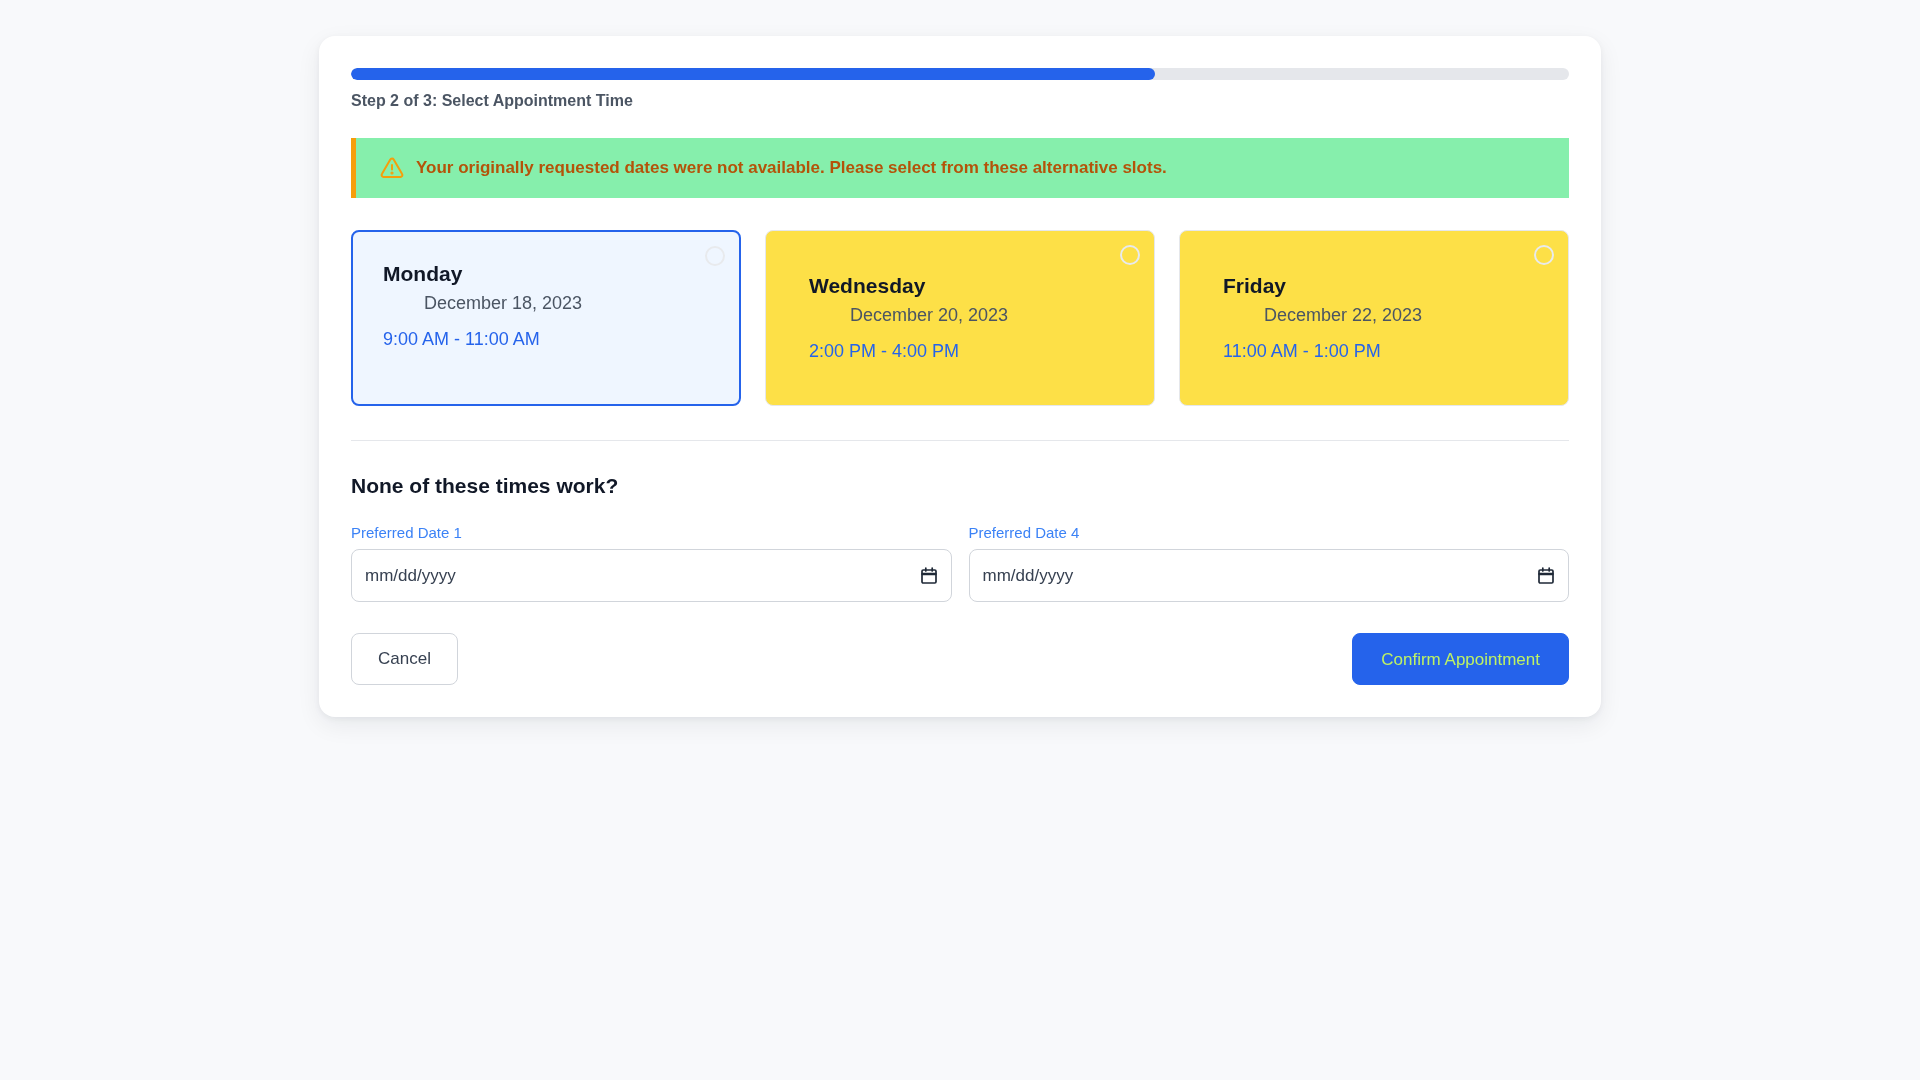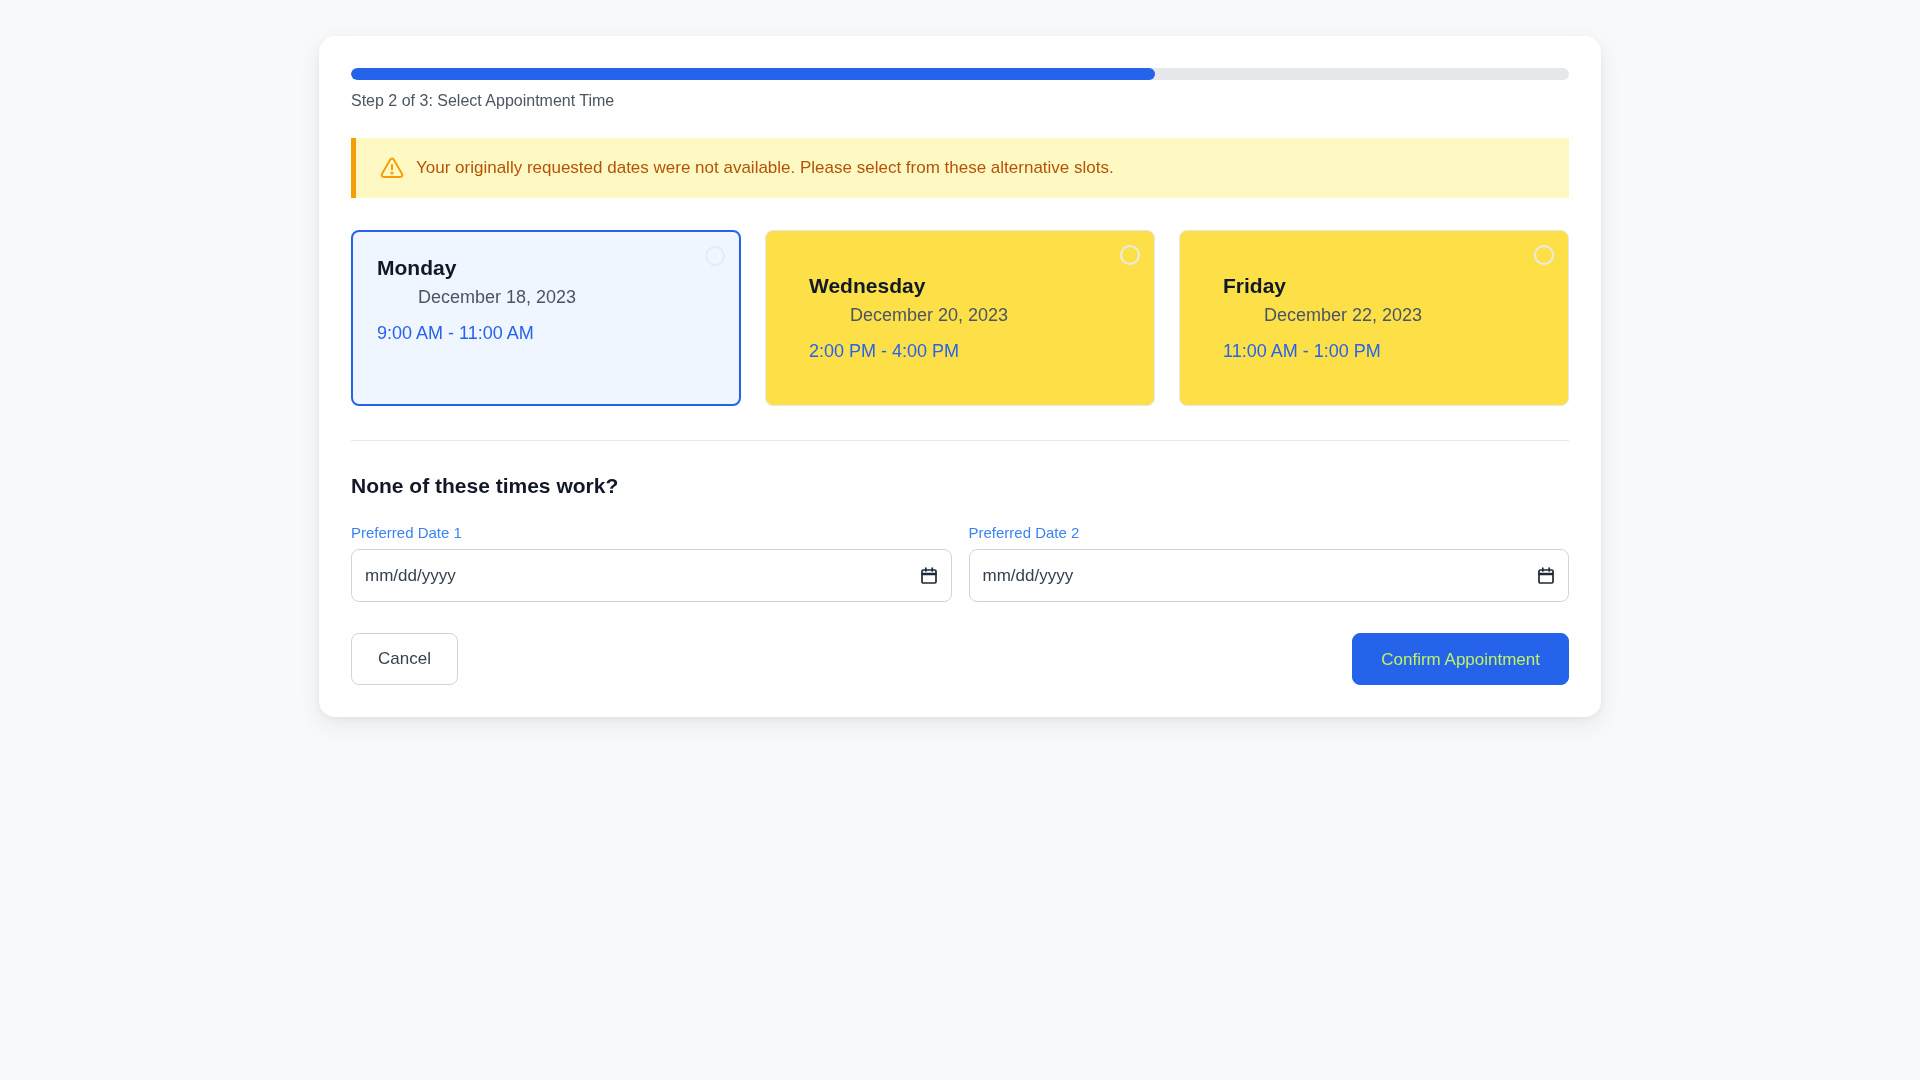--- a/index.html
+++ b/index.html
@@ -27,30 +27,32 @@
   .progress-fill {
     height: 100%;
     background: #2563eb;
     border-radius: 999px;
     width: 0%;
   }
   .step-label {
     margin-top: 12px;
     font-size: 16px;
     color: #4b5563;
+    font-weight: bold;
   }
   
   .warning-banner {
     margin-top: 28px;
-    background: #fef9c3;
+    background: #86efac;
     border-left: 5px solid #f59e0b;
     padding: 18px 24px;
     display: flex;
     align-items: center;
     gap: 12px;
+    font-weight: bold;
   }
   .warning-banner .msg {
     color: #b45309;
     font-size: 17px;
   }
   .warning-icon-svg { flex: 0 0 auto; display: block; }
   
   .slots-grid {
     margin-top: 32px;
     display: grid;
@@ -62,21 +64,21 @@
     border: 1px solid #e5e7eb;
     border-radius: 8px;
     background: #fde047;
     padding: 43px;
     min-height: 134px;
     cursor: pointer;
   }
   .slot-card.selected {
     border: 2px solid #2563eb;
     background: #eff6ff;
-    padding: 24px;
+    padding: 30px;
   }
   .slot-day {
     font-size: 21px;
     font-weight: 700;
     color: #111827;
   }
   .slot-date {
     margin-top: 7px;
     font-size: 18px;
     color: #4b5563;
@@ -224,21 +226,21 @@
         <input class="date-input" type="text" placeholder="mm/dd/yyyy" style="">
         <svg class="calendar-icon-svg" width="18" height="19" viewBox="0 0 18 19" fill="none" stroke="#1f2937" stroke-width="1.7" stroke-linecap="round">
           <rect x="2" y="3.5" width="14" height="13" rx="1.2"></rect>
           <line x1="2.5" y1="7.5" x2="15.5" y2="7.5" stroke-width="2.4"></line>
           <line x1="5.8" y1="1.5" x2="5.8" y2="4.5"></line>
           <line x1="12.2" y1="1.5" x2="12.2" y2="4.5"></line>
         </svg>
       </div>
     </div>
     <div>
-      <label class="field-label">Preferred Date 2</label>
+      <label class="field-label">Preferred Date 4</label>
       <div class="date-input-wrap">
         <input class="date-input" type="text" placeholder="mm/dd/yyyy" style="">
         <svg class="calendar-icon-svg" width="18" height="19" viewBox="0 0 18 19" fill="none" stroke="#1f2937" stroke-width="1.7" stroke-linecap="round">
           <rect x="2" y="3.5" width="14" height="13" rx="1.2"></rect>
           <line x1="2.5" y1="7.5" x2="15.5" y2="7.5" stroke-width="2.4"></line>
           <line x1="5.8" y1="1.5" x2="5.8" y2="4.5"></line>
           <line x1="12.2" y1="1.5" x2="12.2" y2="4.5"></line>
         </svg>
       </div>
     </div>

